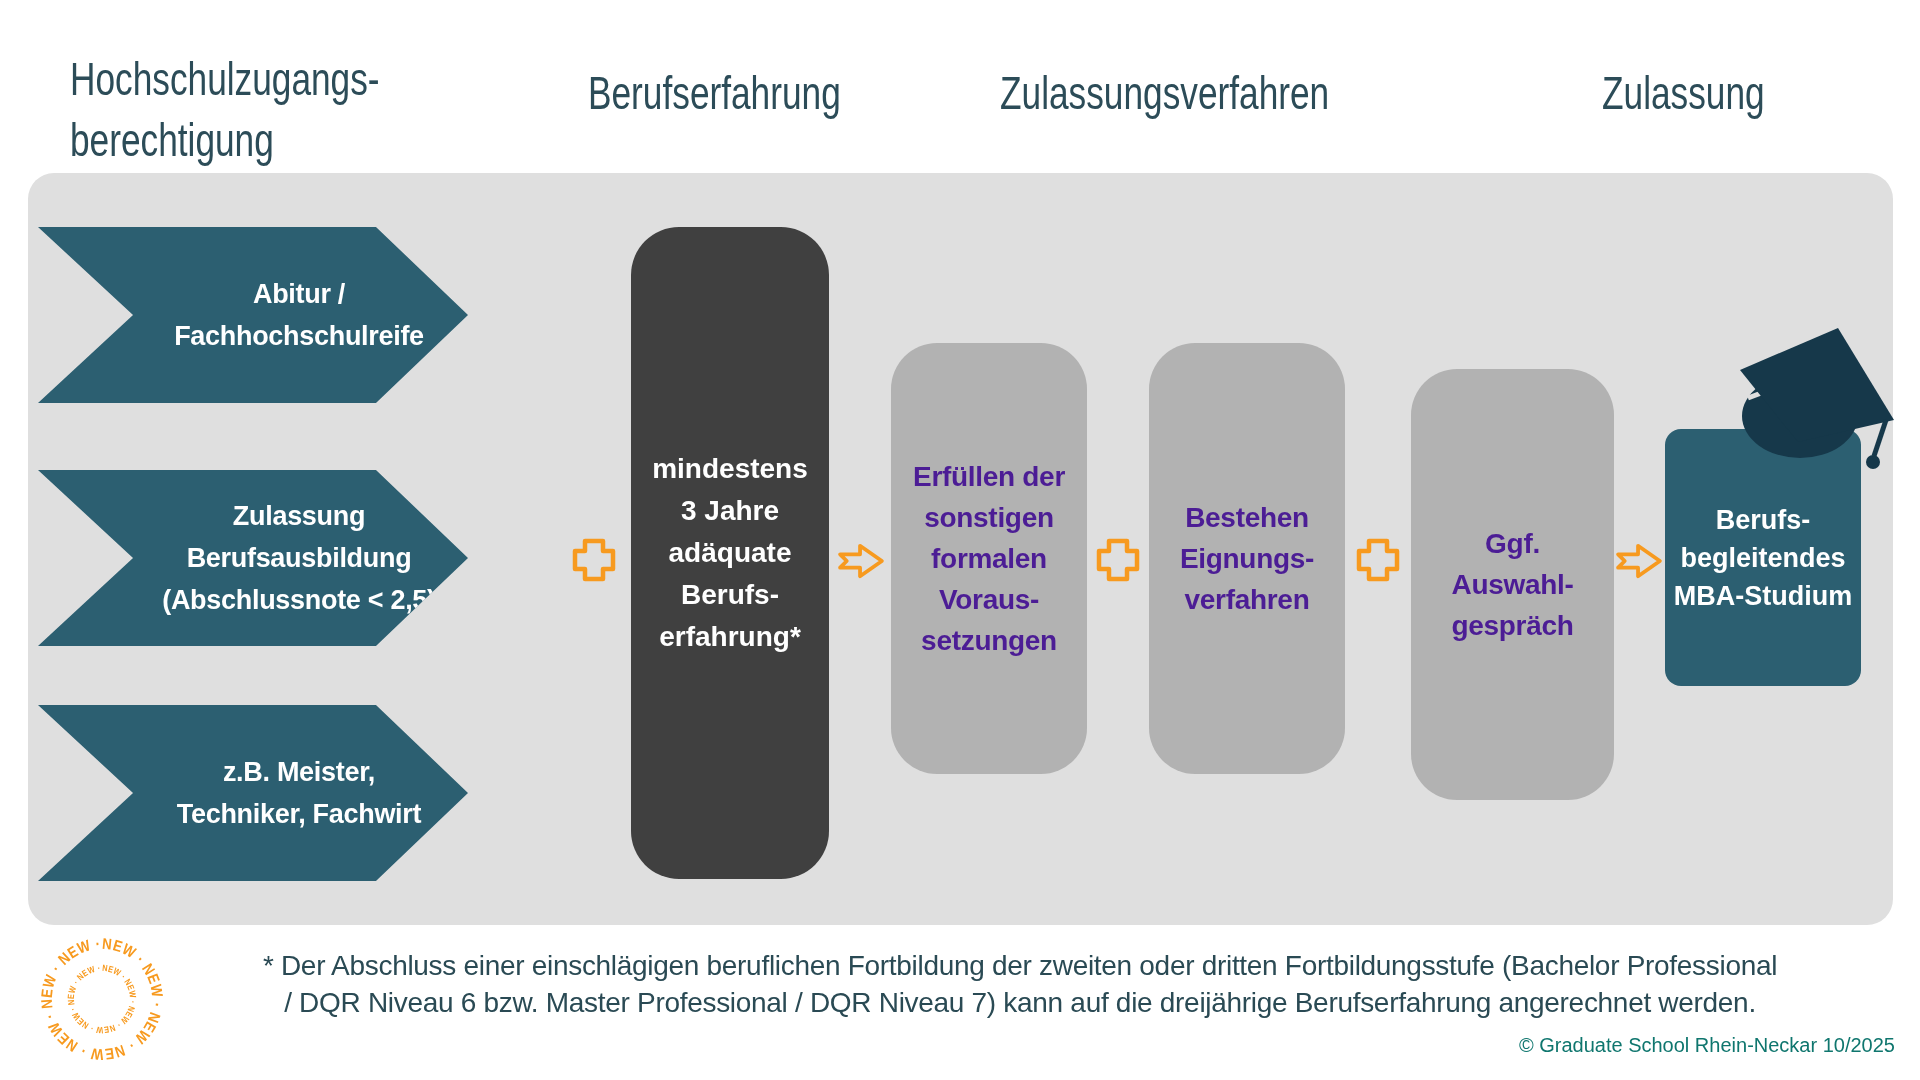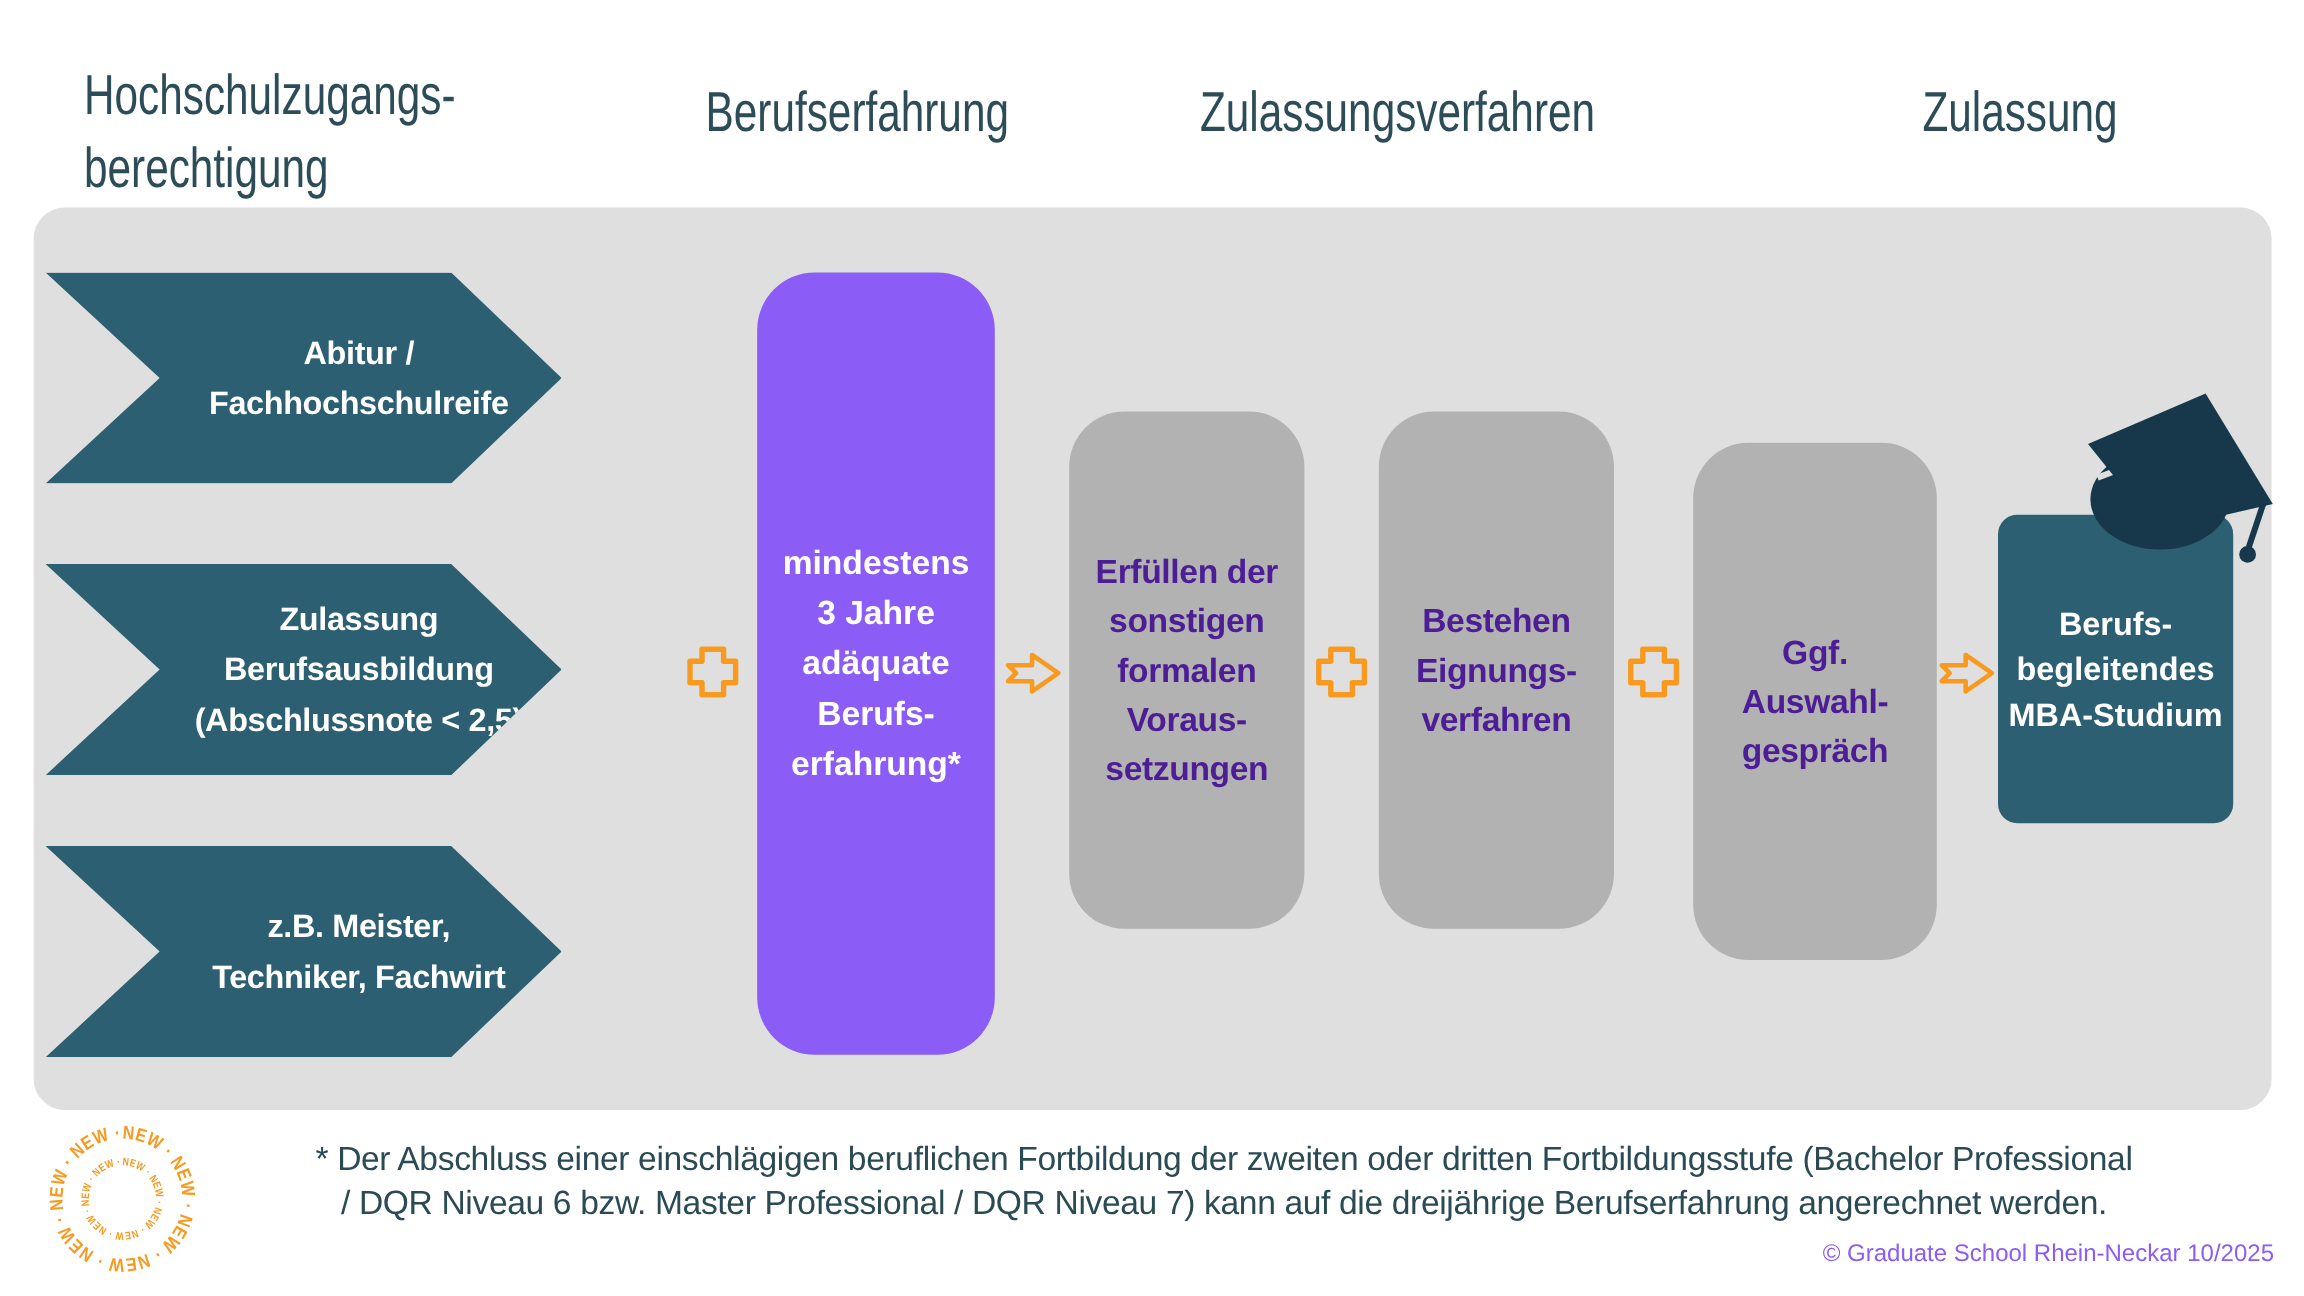--- a/index.html
+++ b/index.html
@@ -27,37 +27,37 @@
     letter-spacing:-0.3px;
   }
   .banner div{white-space:nowrap;}
   .round-box{
     position:absolute;display:flex;flex-direction:column;justify-content:center;
     align-items:center;text-align:center;font-weight:700;box-sizing:border-box;
   }
   .round-box div{white-space:nowrap;}
   .exp-box{
     left:631px;top:227px;width:198px;height:652px;border-radius:48px;
-    background:#8b5cf6;color:#ffffff;font-size:28px;line-height:42px;
+    background:#404040;color:#ffffff;font-size:28px;line-height:42px;
   }
   .gray-box{
     background:#B2B2B2;color:#4c1d95;font-size:28px;line-height:41px;
     top:343px;height:431px;border-radius:46px;width:196px;letter-spacing:-0.3px;
   }
   .mba-box{
     left:1665px;top:429px;width:196px;height:257px;border-radius:16px;
     background:#2C5F71;color:#ffffff;font-size:27px;line-height:38px;z-index:1;
   }
   .connector{position:absolute;}
   .footnote{
     position:absolute;left:120px;top:947px;width:1800px;text-align:center;
     color:#2A4A54;font-size:28px;line-height:37px;letter-spacing:-0.3px;
   }
   .copyright{
-    position:absolute;right:25px;top:1034px;color:#8b5cf6;font-size:20px;
+    position:absolute;right:25px;top:1034px;color:#0f766e;font-size:20px;
   }
   .cap{position:absolute;left:1700px;top:298px;z-index:2;}
   .badge{position:absolute;left:41px;top:938px;}
 </style>
 </head>
 <body>
 
 <div>
 
   <div class="col-header" style="left:70px;top:48px;">

